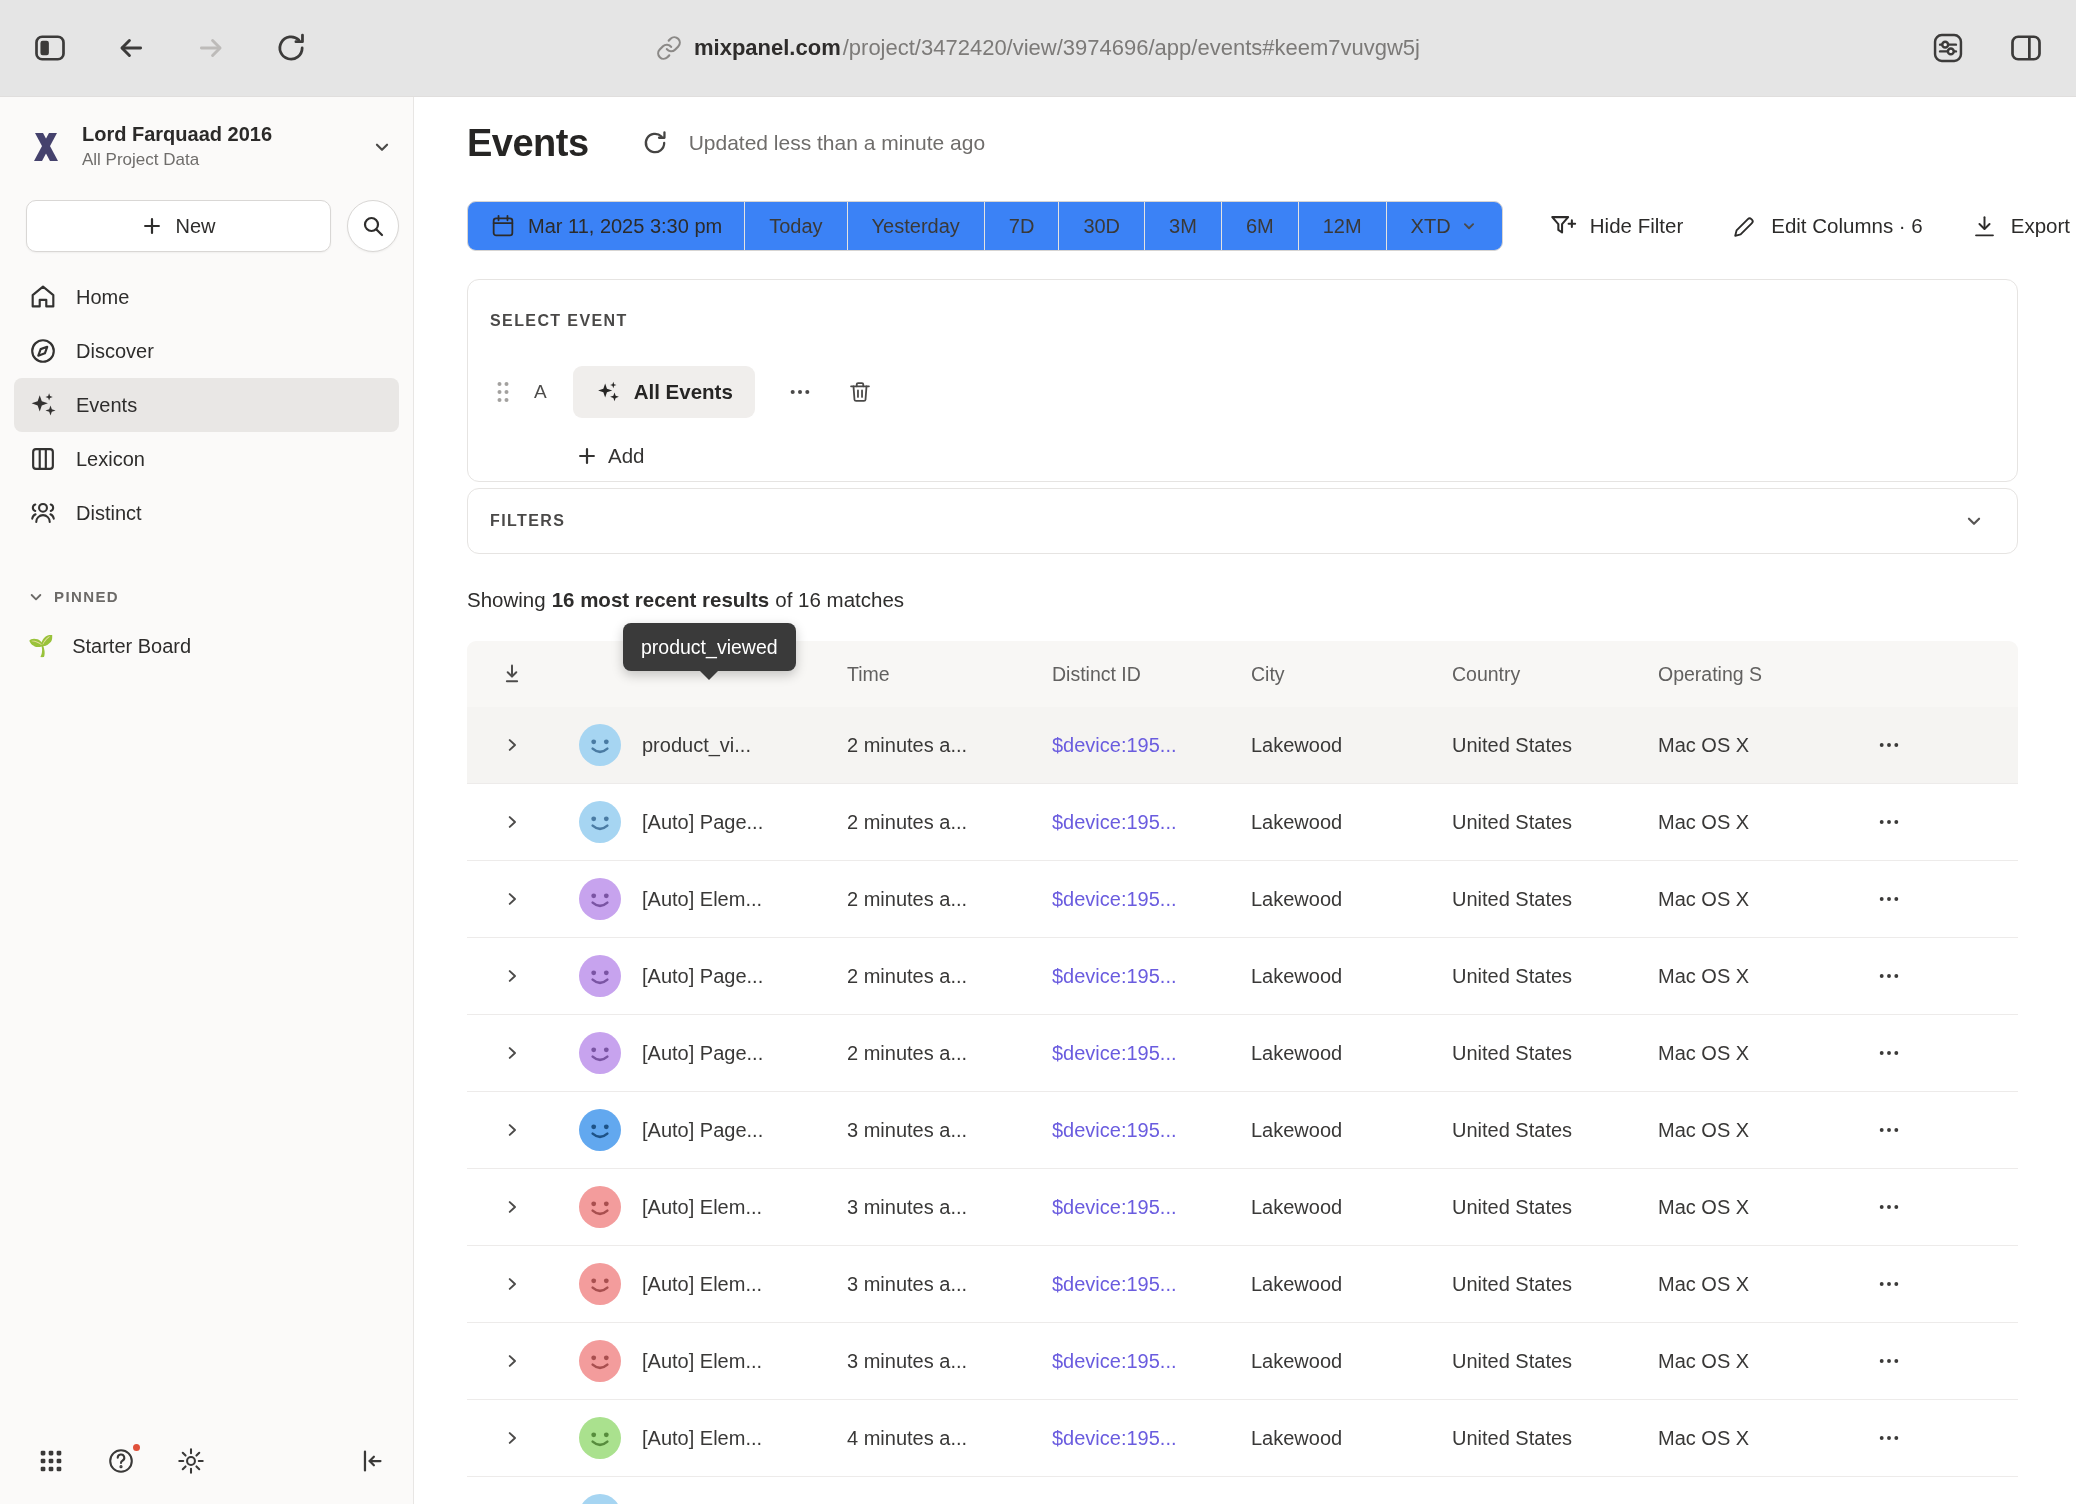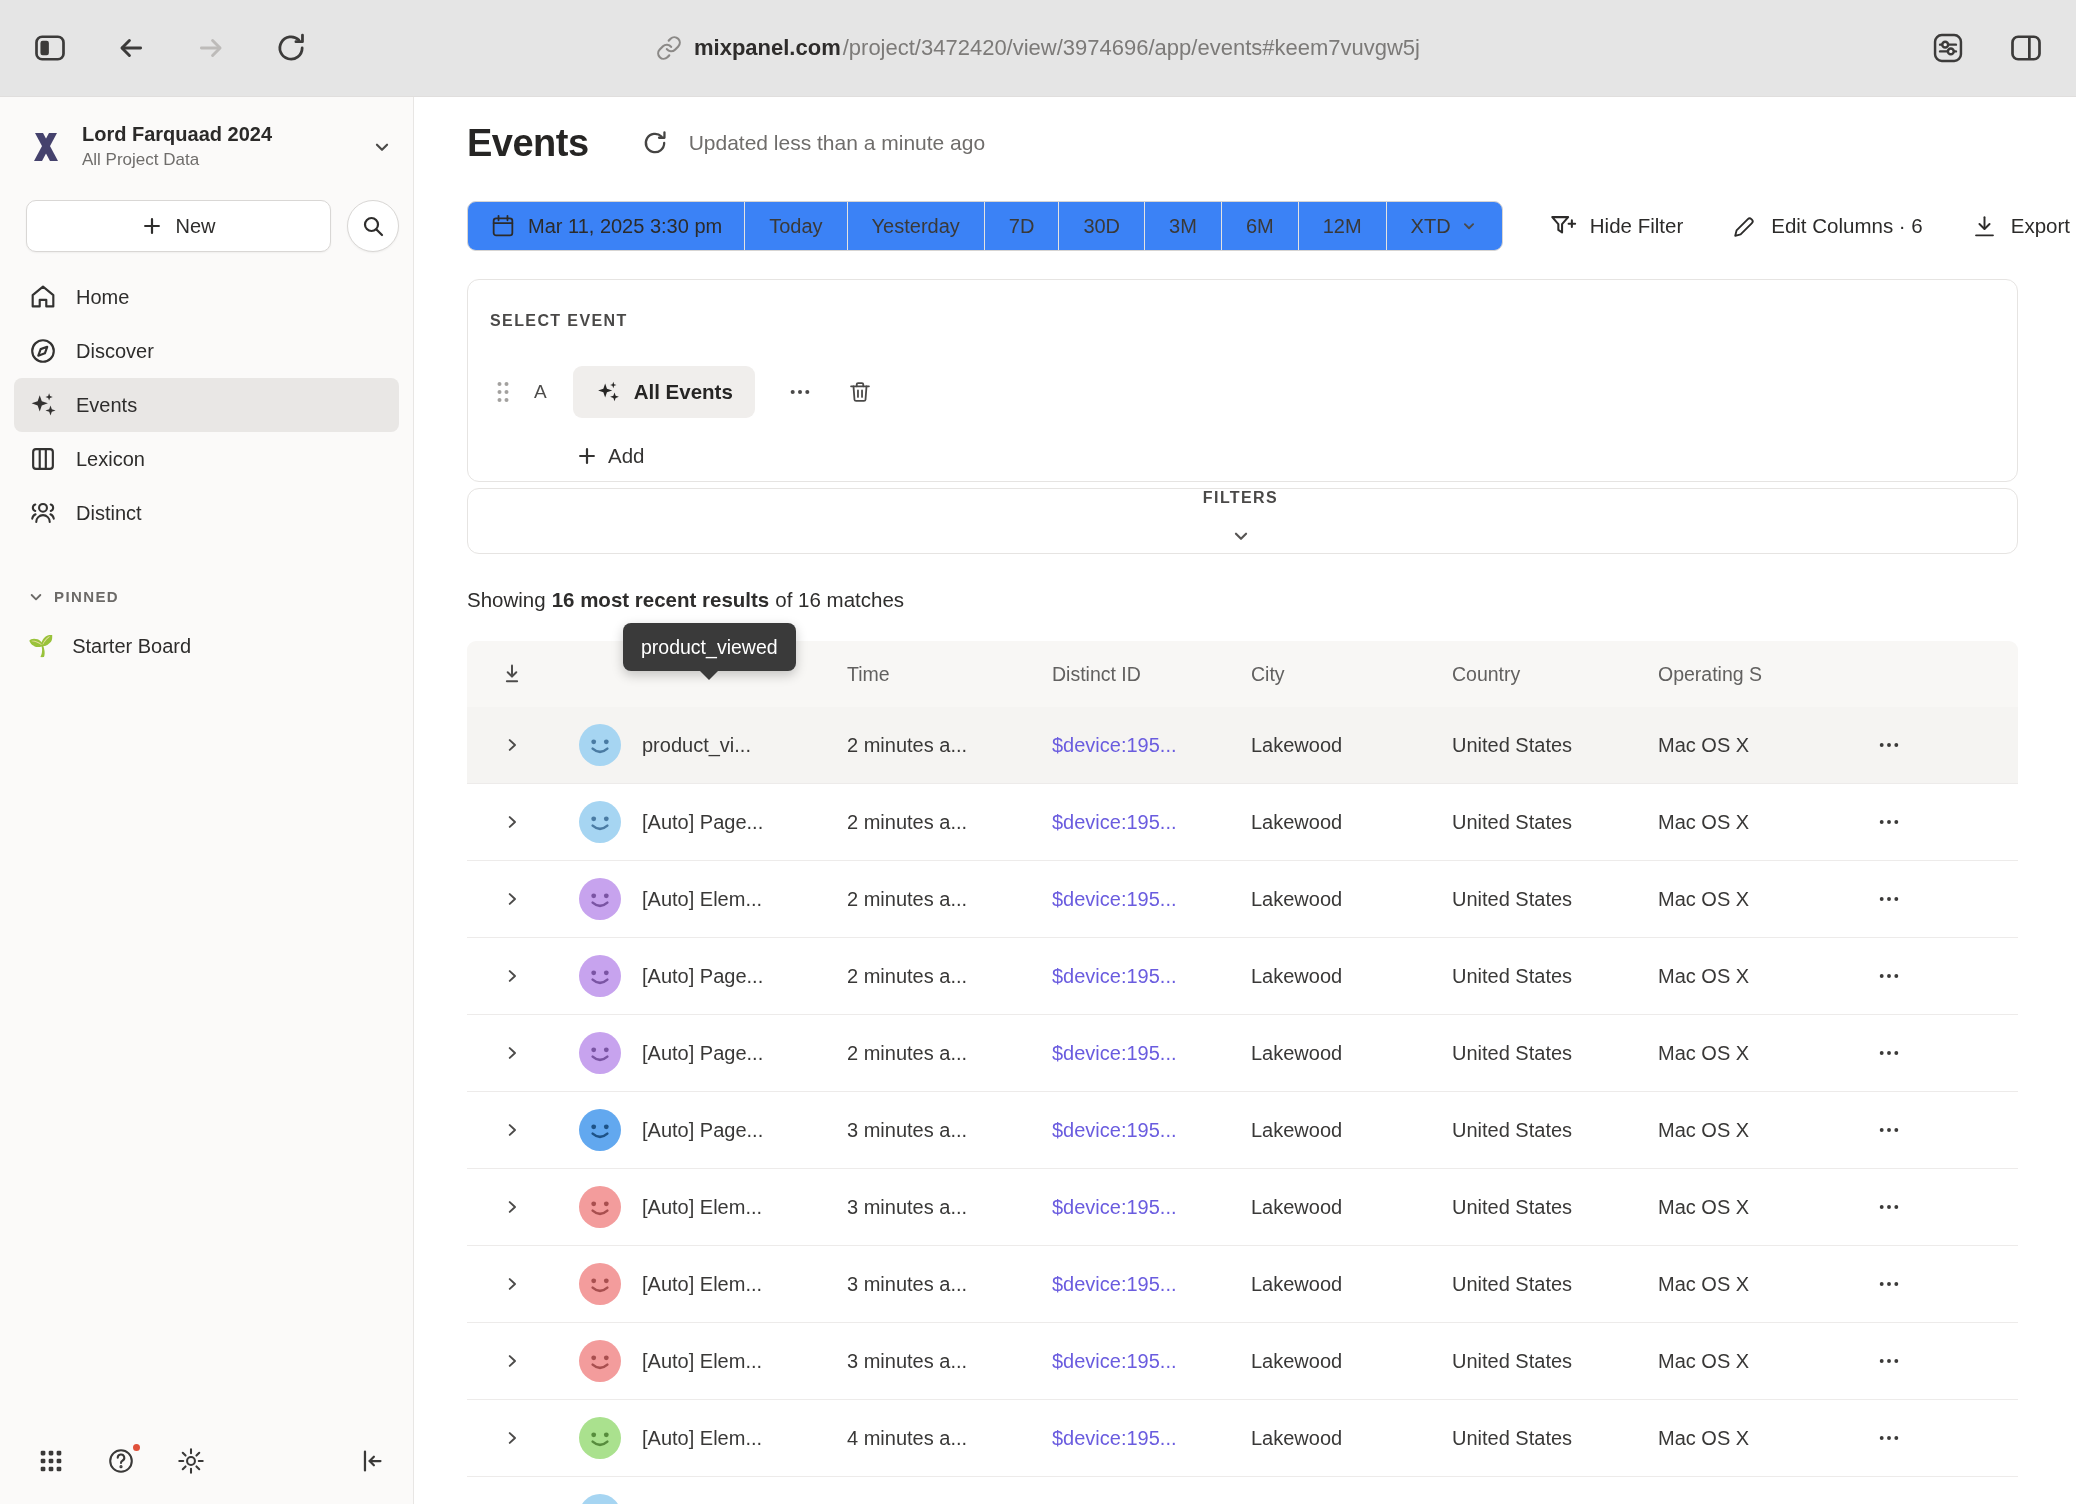--- a/index.html
+++ b/index.html
@@ -61,21 +61,21 @@
   .select-event { margin-top:28px; height:203px; padding:24px 26px 0 22px; }
   .panel-head { display:flex; align-items:center; justify-content:space-between; }
   .panel-heading { font-size:16px; font-weight:700; letter-spacing:1.4px; color:#4a4948; }
   .event-row { display:flex; align-items:center; margin-top:28px; gap:0; }
   .drag-handle { padding:4px; }
   .row-letter { font-size:19px; color:#4d4c4b; font-weight:500; margin:0 26px 0 18px; }
   .event-chip { display:flex; align-items:center; gap:13px; height:52px; padding:0 22px; background:#f0eeec; border-radius:9px; font-size:20.5px; font-weight:700; color:#262524; }
   .row-dots { margin-left:26px; padding:6px; }
   .trash-btn { margin-left:22px; padding:6px; }
   .add-btn { display:flex; align-items:center; gap:10px; margin-top:26px; margin-left:86px; font-size:20.5px; font-weight:500; color:#343332; }
-  .filters-panel { margin-top:6px; height:66px; display:flex; align-items:center; justify-content:space-between; padding:0 26px 0 22px;flex-direction:column; }
+  .filters-panel { margin-top:6px; height:66px; display:flex; align-items:center; justify-content:space-between; padding:0 26px 0 22px; }
 
   
   .results { margin-top:34px; font-size:20.5px; color:#2e2d2c; height:28px; }
   .results > * + * { margin-left:6px; }
   .results b { font-weight:700; }
 
   
   .table-wrap { margin-top:25px; position:relative; }
   .thead, .trow { display:grid; grid-template-columns:90px 85px 205px 205px 199px 201px 206px 200px 1fr; align-items:center; }
   .thead { height:66px; background:#f8f7f5; border-radius:9px 9px 0 0; }
@@ -177,21 +177,21 @@
       <div class="project-row">
         <span>
           <svg width="40" height="40" viewBox="0 0 40 40">
               <g fill="#45426d">
                 <path d="M9 6h8l15 28h-8Z"></path>
                 <path d="M31 6h-8L8 34h8Z"></path>
               </g>
             </svg>
         </span>
         <div class="project-text">
-          <div class="project-name">Lord Farquaad 2024</div>
+          <div class="project-name">Lord Farquaad 2016</div>
           <div class="project-sub">All Project Data</div>
         </div>
         <span>
           <svg width="22" height="22" viewBox="0 0 24 24" fill="none" stroke="#4b4a49" stroke-width="2.4" stroke-linecap="round" stroke-linejoin="round">
               <path d="M6.5 9.5 12 15l5.5-5.5"></path>
             </svg>
         </span>
       </div>
 
       <div class="new-row">

